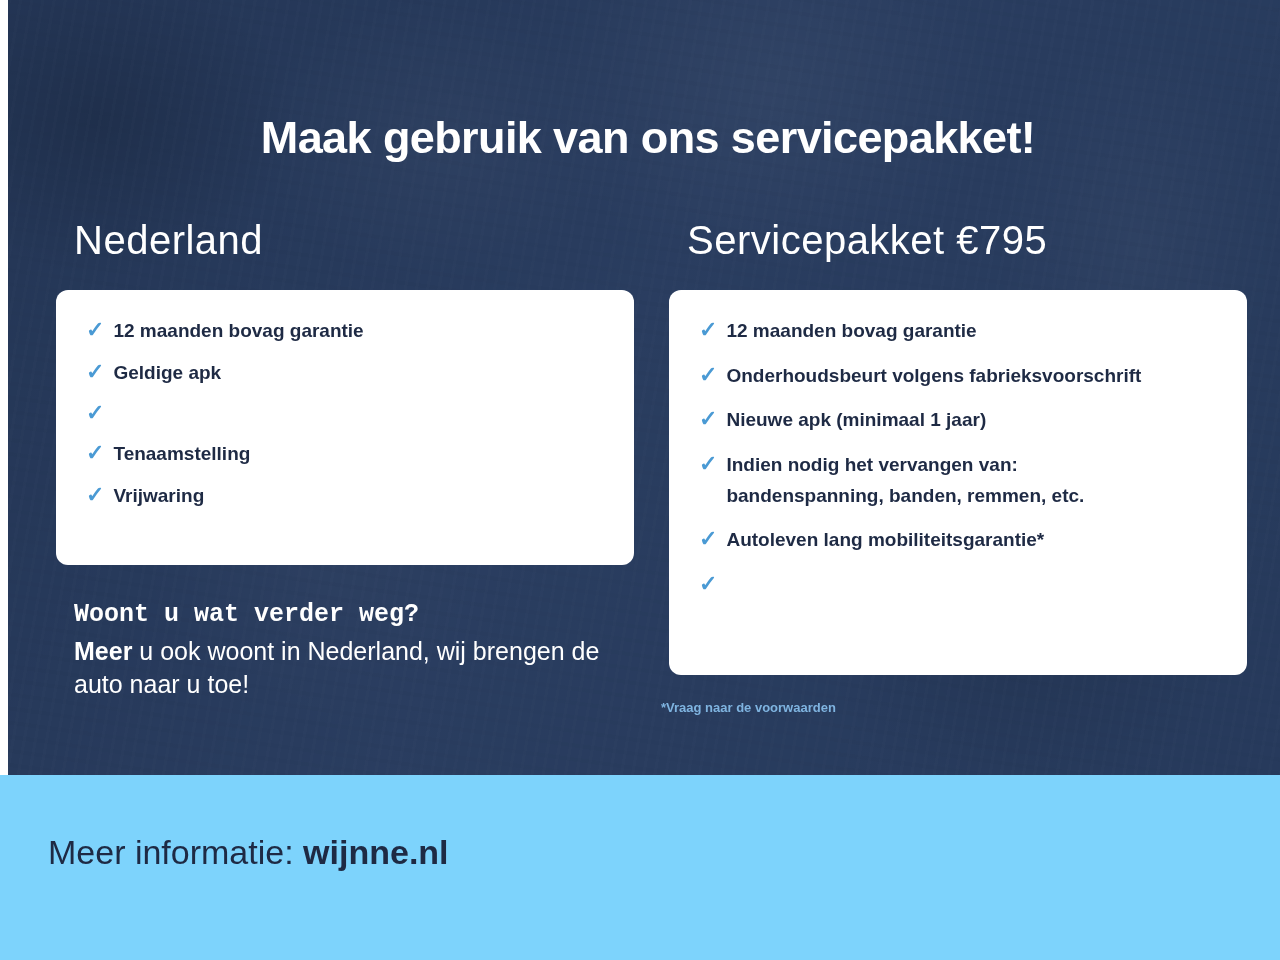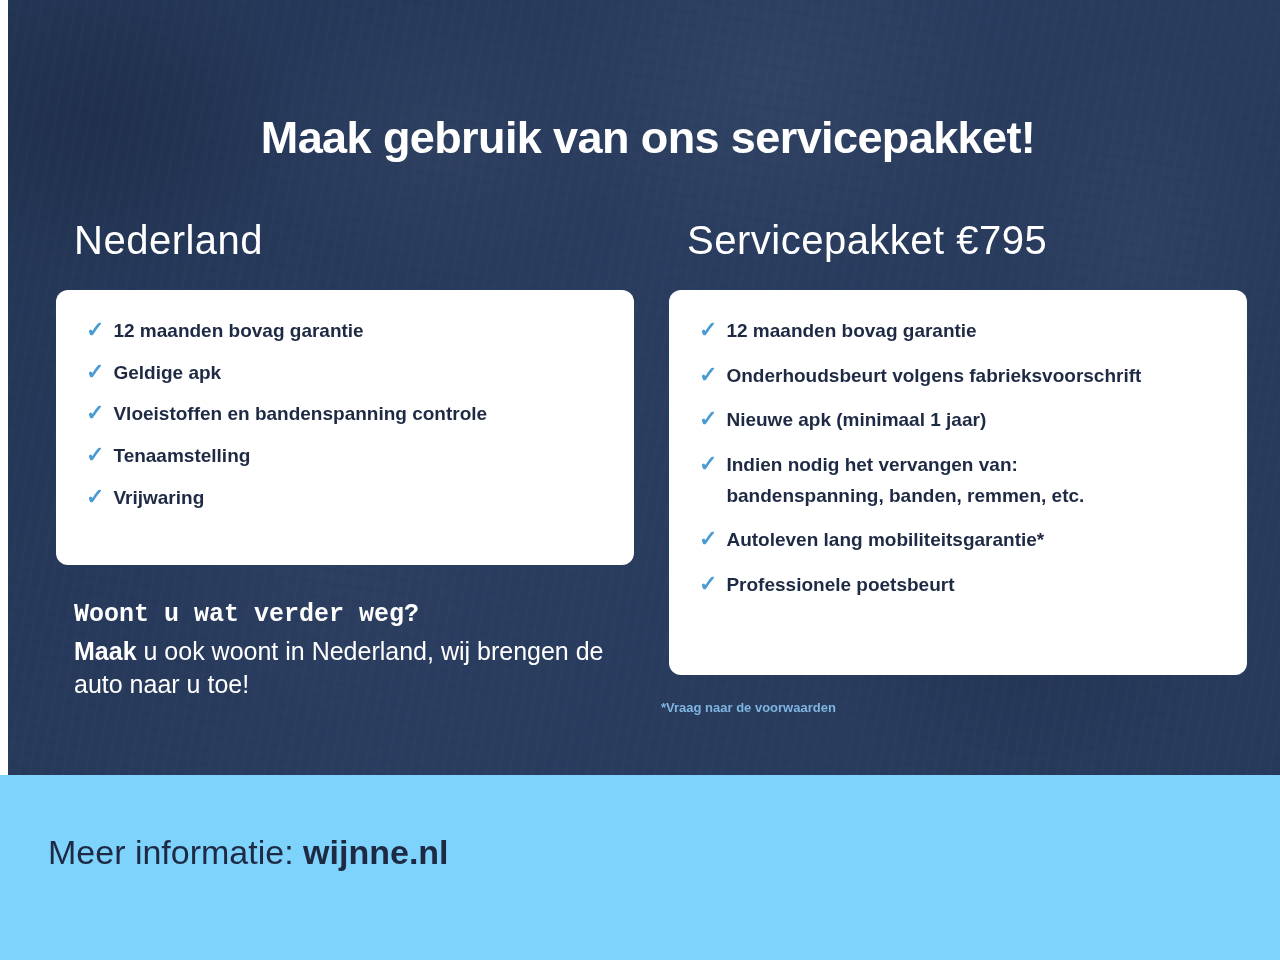--- a/index.html
+++ b/index.html
@@ -228,21 +228,20 @@
             <li class="feature">
               <span class="check">✓</span>
               <span class="feature-text">12 maanden bovag garantie</span>
             </li>
             <li class="feature">
               <span class="check">✓</span>
               <span class="feature-text">Geldige apk</span>
             </li>
             <li class="feature">
               <span class="check">✓</span>
-              <span class="feature-text">Vloeistoffen en bandenspanning controle</span>
             </li>
             <li class="feature">
               <span class="check">✓</span>
               <span class="feature-text">Tenaamstelling</span>
             </li>
             <li class="feature">
               <span class="check">✓</span>
               <span class="feature-text">Vrijwaring</span>
             </li>
           </ul>
@@ -271,29 +270,28 @@
                 <span class="feature-text">Indien nodig het vervangen van:</span>
                 <span class="feature-sub">bandenspanning, banden, remmen, etc.</span>
               </span>
             </li>
             <li class="feature">
               <span class="check">✓</span>
               <span class="feature-text">Autoleven lang mobiliteitsgarantie*</span>
             </li>
             <li class="feature">
               <span class="check">✓</span>
-              <span class="feature-text">Professionele poetsbeurt</span>
             </li>
           </ul>
         </div>
       </div>
 
       <div class="away-block">
         <div class="away-title">Woont u wat verder weg?</div>
-        <div class="away-body"><b>Maak</b><span> u ook woont in Nederland, wij brengen de auto naar u toe!</span></div>
+        <div class="away-body"><b>Meer</b><span> u ook woont in Nederland, wij brengen de auto naar u toe!</span></div>
       </div>
 
       <div class="footnote">*Vraag naar de voorwaarden</div>
 
     </div>
   </div>
 
   <div class="footer">
     <div class="footer-info"><span>Meer informatie: </span><b>wijnne.nl</b></div>
 

